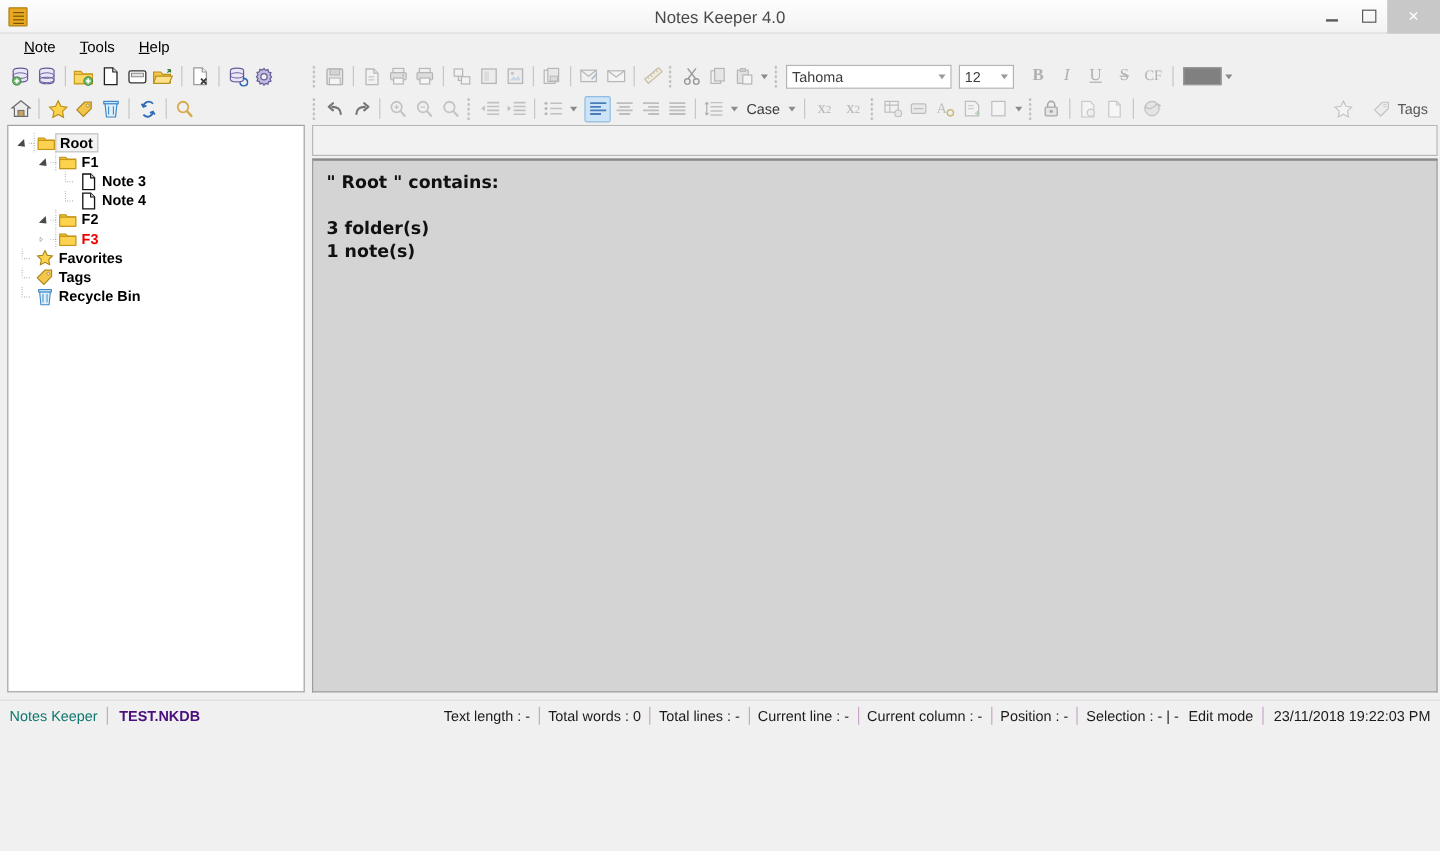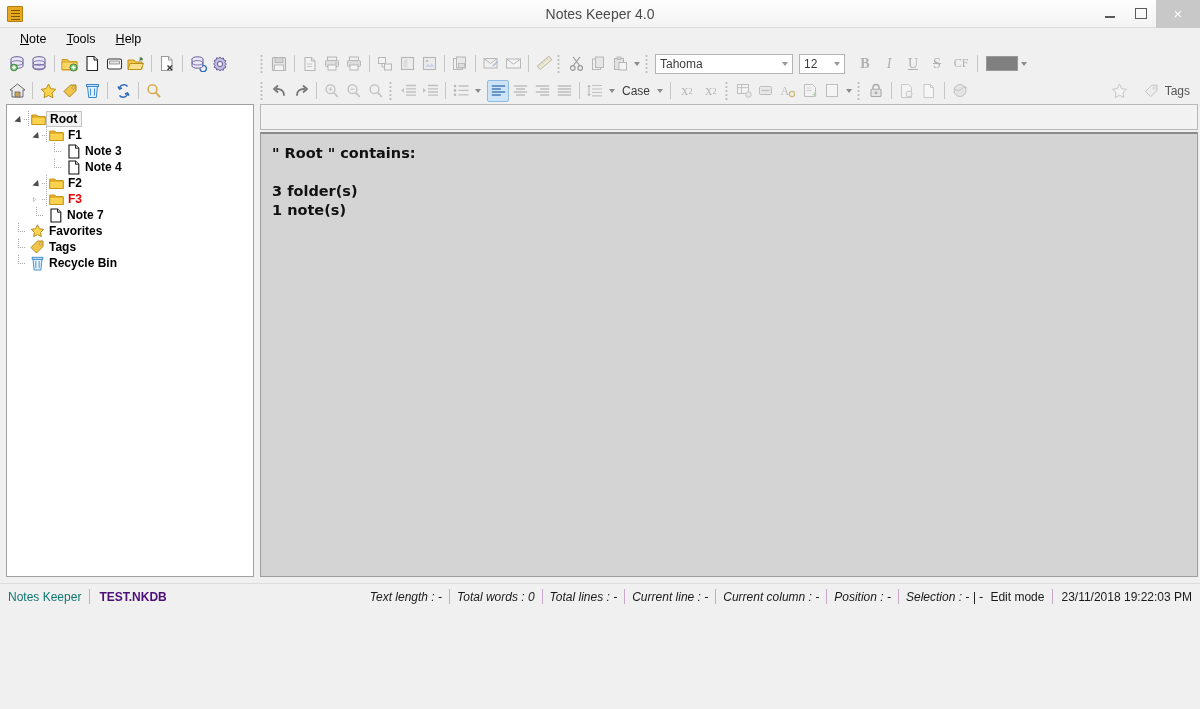--- a/index.html
+++ b/index.html
@@ -388,21 +388,21 @@
   .sb-vsep {
     width: 1px; height: 15px;
     background: #c9a7c9;
     margin: 0 0px;
     flex: 0 0 1px;
   }
   .sb-mid {
     display: flex; align-items: center;
     margin-left: 196px;
   }
-  .sb-cell { padding: 0 7px; white-space: nowrap; font-style: italic; }
+  .sb-cell { padding: 0 7px; white-space: nowrap; }
   .sb-right {
     margin-left: auto;
     display: flex; align-items: center;
   }
   .sb-mode { padding-right: 8px; color: #1a1a1a; }
   .sb-date { padding-left: 8px; color: #1a1a1a; }
 </style>
 </head>
 <body>
 
@@ -915,32 +915,20 @@
             <span class="dotline dash" style="width: 6px; flex-basis: 6px;"></span>
             <span class="ticon-sm">
               <svg width="15" height="13" viewBox="0 0 15 13">
                 <path d="M0.8 2h5l1.3 1.6h7.1V11.5H0.8z" fill="#f0bb2e" stroke="#c08f12" stroke-width="0.9"></path>
                 <path d="M0.8 4h13.4v7.5H0.8z" fill="#fdd24e" stroke="#c08f12" stroke-width="0.8"></path>
               </svg>
             </span>
             <span class="tlabel red">F3</span>
           </div>
           <div class="trow">
-            <span class="tindent" style="width: 25px;"></span>
-            <span class="dotline elbow"></span>
-            <span class="tindent" style="width: 5px;"></span>
-            <span class="ticon-sm">
-              <svg width="12" height="15" viewBox="0 0 12 15">
-                <path d="M1 1h6.5L10.8 4.2V14H1z" fill="#ffffff" stroke="#111" stroke-width="1.1"></path>
-                <path d="M7.5 1v3.2h3.3" fill="#dcdcdc" stroke="#111" stroke-width="0.9"></path>
-              </svg>
-            </span>
-            <span class="tlabel">Note 7</span>
-          </div>
-          <div class="trow">
             <span class="tindent" style="width: 7px;"></span>
             <span class="dotline elbow"></span>
             <span class="tindent" style="width: 5px;"></span>
             <span class="ticon-sm">
               <svg width="15" height="14" viewBox="0 0 15 14">
                 <path d="M7.5 0.8l1.9 3.9 4.3.6-3.1 3 .75 4.3-3.85-2-3.85 2 .75-4.3-3.1-3 4.3-.6z" fill="#fcd34a" stroke="#a8821a" stroke-width="0.9"></path>
               </svg>
             </span>
             <span class="tlabel">Favorites</span>
           </div>

